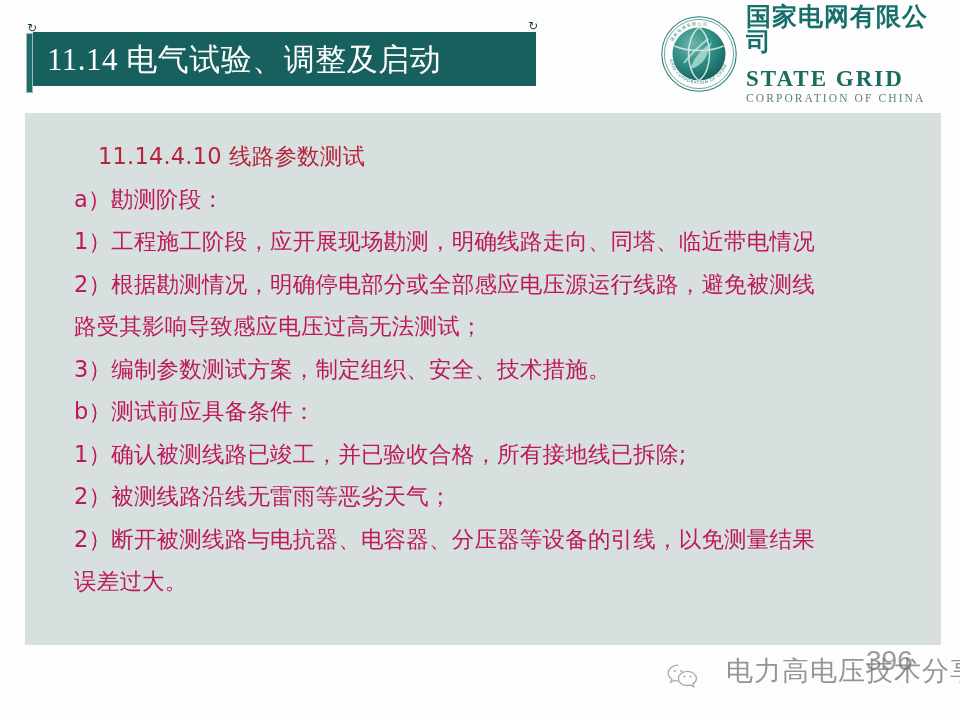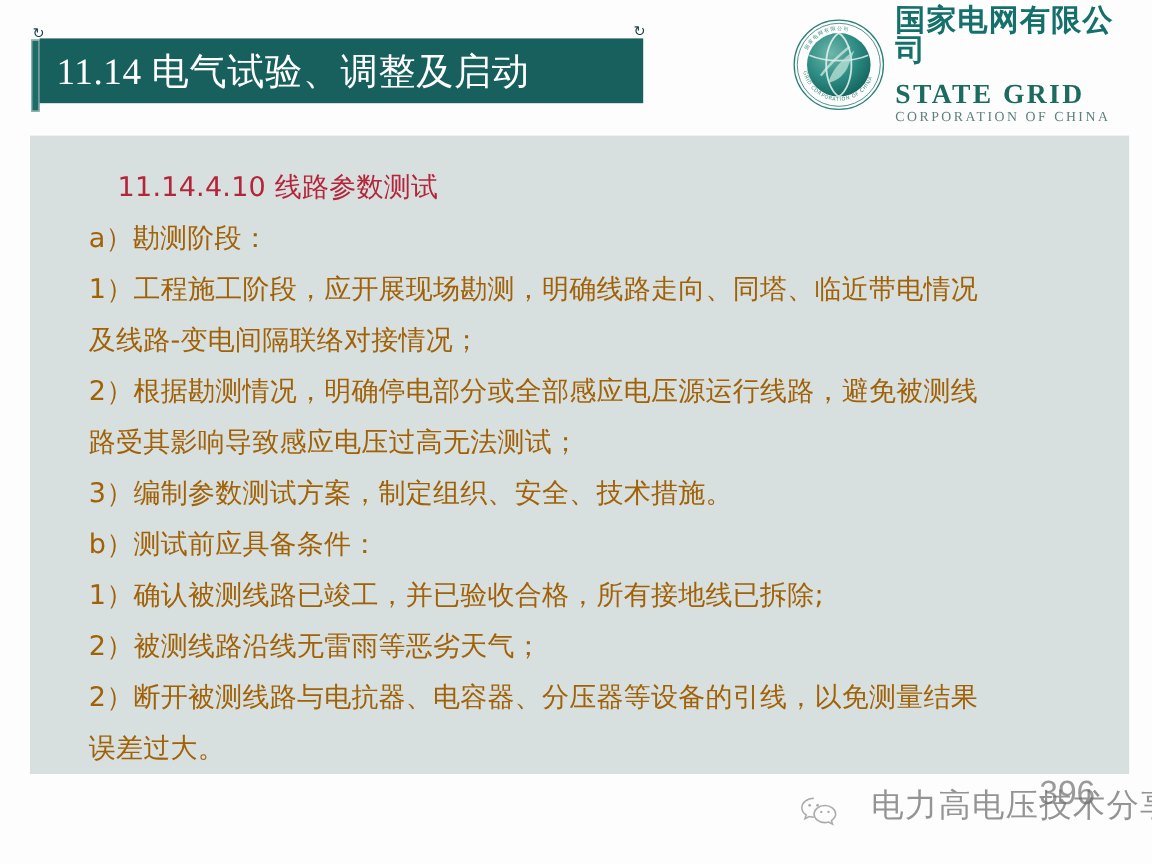--- a/index.html
+++ b/index.html
@@ -119,21 +119,21 @@
     position: absolute;
     left: 25px;
     top: 113px;
     width: 916px;
     height: 532px;
     background: #d7dfdf;
     box-sizing: border-box;
     padding: 22px 24px 0 49px;
   }
   .body-line {
-    color: #a16207;
+    color: #be185d;
     font-size: 22.5px;
     line-height: 42.5px;
     white-space: nowrap;
     font-family: "DejaVu Sans", "Liberation Sans", sans-serif;
     letter-spacing: 0.2px;
   }
   .body-line.heading {
     font-weight: normal;
     color: #b4253a;
     margin-left: 24px;
@@ -224,21 +224,20 @@
       <span id="logo-en">STATE  GRID</span>
       <span id="logo-sub">CORPORATION OF CHINA</span>
     </div>
   </div>
 
   <div id="content-panel">
 
   <div class="body-line heading">11.14.4.10  线路参数测试</div>
       <div class="body-line">a）勘测阶段：</div>
       <div class="body-line">1）工程施工阶段，应开展现场勘测，明确线路走向、同塔、临近带电情况</div>
-      <div class="body-line cont">及线路-变电间隔联络对接情况；</div>
       <div class="body-line">2）根据勘测情况，明确停电部分或全部感应电压源运行线路，避免被测线</div>
       <div class="body-line cont">路受其影响导致感应电压过高无法测试；</div>
       <div class="body-line">3）编制参数测试方案，制定组织、安全、技术措施。</div>
       <div class="body-line">b）测试前应具备条件：</div>
       <div class="body-line">1）确认被测线路已竣工，并已验收合格，所有接地线已拆除;</div>
       <div class="body-line">2）被测线路沿线无雷雨等恶劣天气；</div>
       <div class="body-line">2）断开被测线路与电抗器、电容器、分压器等设备的引线，以免测量结果</div>
       <div class="body-line cont">误差过大。</div>
     </div>
 

